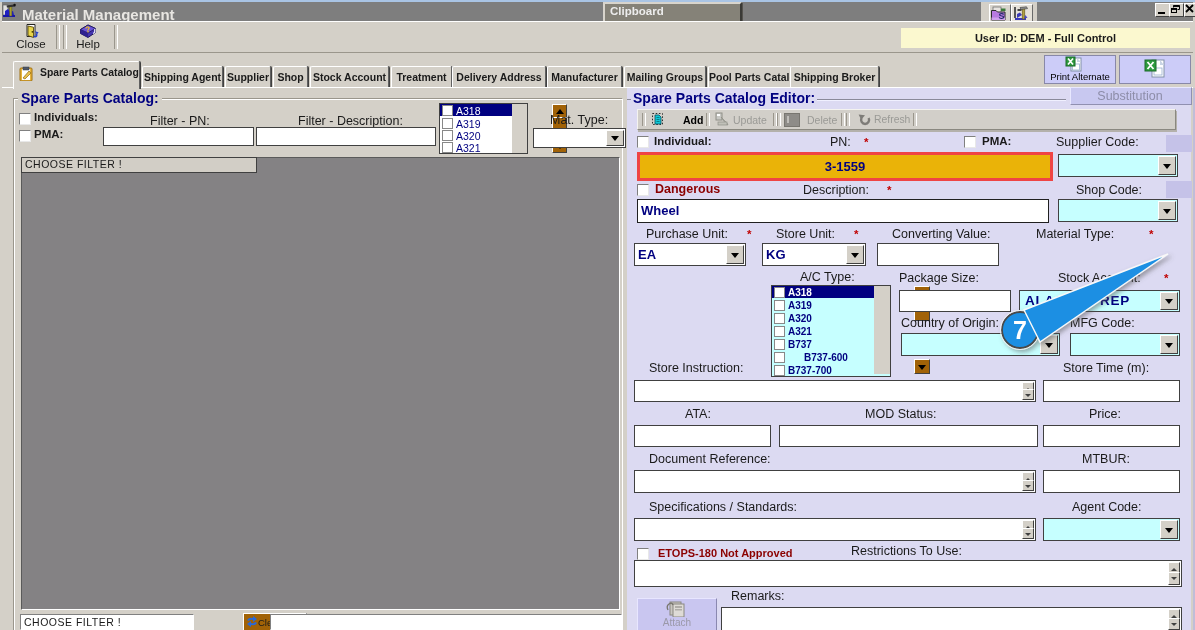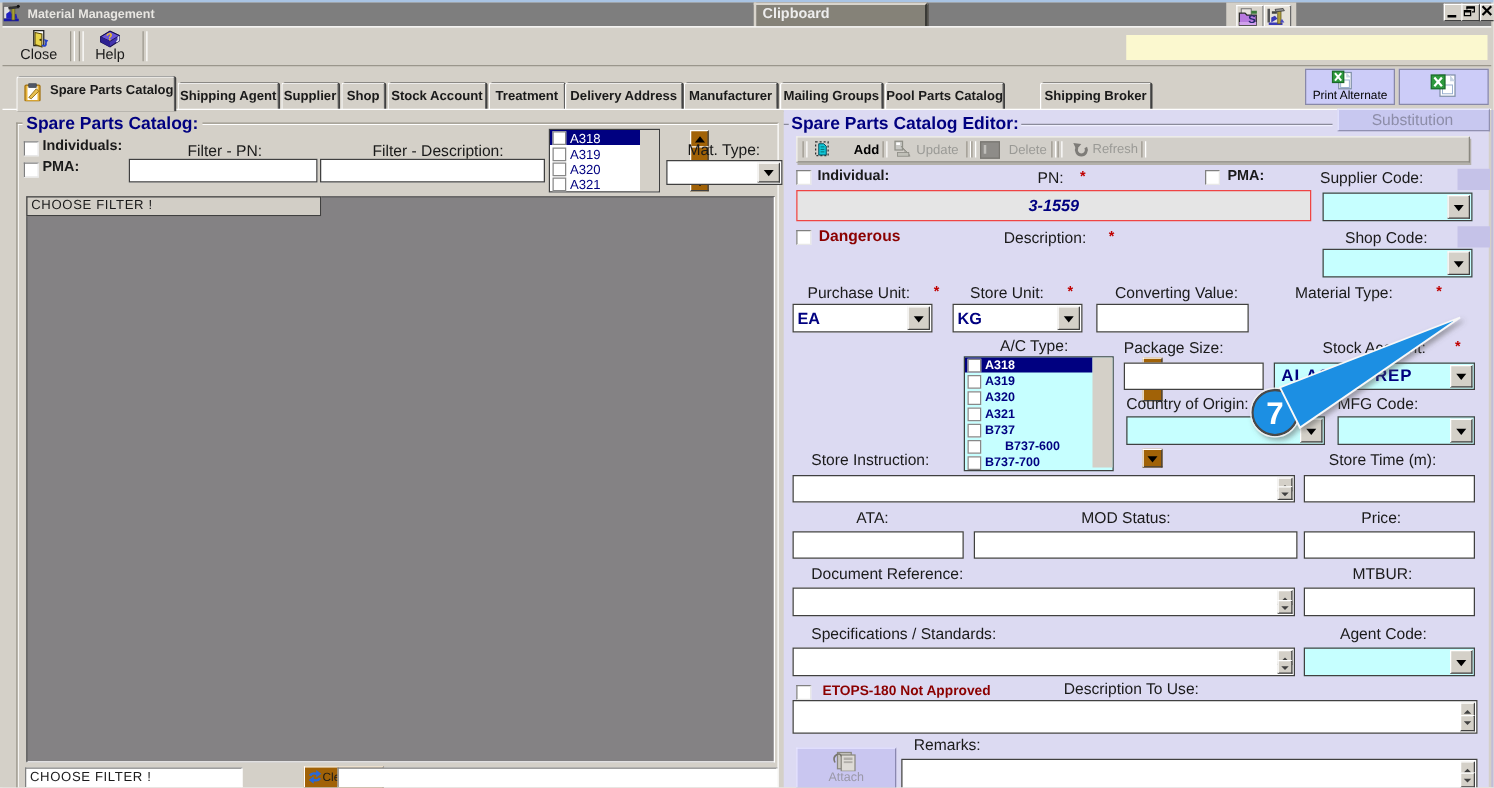--- a/index.html
+++ b/index.html
@@ -42,21 +42,21 @@
 <div class="abs" style="left:2px;top:3px;width:15px;height:15px;" id="appicon">
 <svg width="15" height="15">
 <rect x="1" y="2" width="5" height="10" fill="#e0e0e0" stroke="#555" stroke-width="0.6"></rect>
 <path d="M1 12 L13 12 L13 14 L1 14 Z" fill="#1818a8"></path>
 <path d="M3 8 L6 6 L8 9 L11 8 L12 12 L3 12 Z" fill="#2020c0"></path>
 <rect x="7.5" y="3" width="2.4" height="10" fill="#a8a030" stroke="#555028" stroke-width="0.5"></rect>
 <path d="M4.5 2.5 L12 1.5 L13.5 3.5 L5 4.5 Z" fill="#333"></path>
 <circle cx="12.6" cy="2" r="1.2" fill="#111"></circle>
 </svg>
 </div>
-<div class="lbl b" style="left:22px;top:6px;color:#e8e6e2;font-size:10px;">Material Management</div>
+<div class="lbl b" style="left:22px;top:6px;color:#e8e6e2;font-size:15px;">Material Management</div>
 
 <div class="abs" style="left:603px;top:2px;width:135px;height:17px;background:#858278;
  border:2px solid;border-color:#d8d4cc #3a3a36 #3a3a36 #d8d4cc;box-shadow:1px 1px 0 #55534e;"></div>
 <div class="lbl b" style="left:610px;top:5px;color:#ededed;font-size:11.5px;">Clipboard</div>
 
 <div class="abs" style="left:981px;top:2px;width:56px;height:21px;background:#d4d0c8;"></div>
 <div class="abs" style="left:989px;top:4px;width:20px;height:19px;border:1px solid;border-color:#fff #6a6a6a #6a6a6a #fff;background:#d8d4cc;">
 <svg width="18" height="17">
 <rect x="3" y="2" width="8" height="6" fill="#e8e4e0" stroke="#707070" stroke-width="0.8"></rect>
 <path d="M11 3.5 L15.5 3.5 L15.5 6 L11 6 Z" fill="#3a7a3a"></path>
@@ -114,31 +114,32 @@
 <path d="M1.5 6.5 L1.5 10.5 L9 14.5 L9 10 Z" fill="#2e2090"></path>
 <path d="M15 10.3 L16.5 9.5 L16.5 5.5 L15 6.3 Z" fill="#dcdcf0"></path>
 <path d="M14 11 L15.5 10.2 L15.5 9 L14 9.8 Z" fill="#f6f6fc"></path>
 <text x="6.2" y="9.4" font-size="8.5" font-weight="bold" fill="#f0c020" transform="rotate(-10 9 7)">?</text>
 </svg>
 </div>
 <div class="lbl" style="left:62px;top:38px;width:52px;text-align:center;font-size:11.5px;">Help</div>
 <div class="tbsep" style="left:114px;top:25px;height:24px;"></div>
 
 <div class="abs" style="left:901px;top:28px;width:289px;height:20px;background:#fbf8cf;"></div>
+<div class="lbl b" style="left:901px;top:32px;width:289px;text-align:center;font-size:11px;">User ID: DEM - Full Control</div>
 
 <div class="tab" style="left:142px;width:79px;">Shipping Agent</div>
 <div class="tab" style="left:225px;width:44px;">Supplier</div>
 <div class="tab" style="left:273px;width:33px;">Shop</div>
 <div class="tab" style="left:310px;width:77px;">Stock Account</div>
 <div class="tab" style="left:391px;width:59px;">Treatment</div>
 <div class="tab" style="left:452px;width:92px;">Delivery Address</div>
 <div class="tab" style="left:547px;width:73px;">Manufacturer</div>
 <div class="tab" style="left:624px;width:80px;">Mailing Groups</div>
 <div class="tab" style="left:708px;width:93px;">Pool Parts Catalog</div>
-<div class="tab" style="left:832px;width:87px;">Shipping Broker</div>
+<div class="tab" style="left:790px;width:87px;">Shipping Broker</div>
 <div class="tab" style="left:13px;top:61px;height:27px;width:125px;border-bottom:none;z-index:5;text-align:left;">
  <svg width="14" height="15" style="position:absolute;left:5px;top:4px;">
   <rect x="1" y="2" width="12" height="13" rx="1" fill="#e8b43c" stroke="#a07010"></rect>
   <rect x="3" y="3" width="8" height="11" fill="#fff"></rect>
   <rect x="4" y="1" width="6" height="3" fill="#505868" stroke="#303840" stroke-width="0.5"></rect>
   <path d="M4 12 L10 5 L12 7 L6 13 Z" fill="#e8c050" stroke="#906a10" stroke-width="0.7"></path>
  </svg>
  <span style="position:absolute;left:26px;top:1px;white-space:nowrap;font-size:10.4px;">Spare Parts Catalog</span>
 </div>
 
@@ -261,34 +262,37 @@
 
 <div class="cb" style="left:637px;top:136px;"></div>
 <div class="lbl b" style="left:654px;top:135px;font-size:11.5px;">Individual:</div>
 <div class="lbl" style="left:830px;top:135px;font-size:12.5px;">PN:</div>
 <div class="lbl b red" style="left:864px;top:136px;font-size:11.5px;">*</div>
 <div class="cb" style="left:964px;top:136px;"></div>
 <div class="lbl b" style="left:982px;top:135px;font-size:11.5px;">PMA:</div>
 <div class="lbl" style="left:1056px;top:135px;font-size:12.5px;">Supplier Code:</div>
 <div class="abs" style="left:1166px;top:135px;width:26px;height:17px;background:#c5c2e8;"></div>
 
-<div class="abs" style="left:637px;top:152px;width:410px;height:23px;background:#e5e5e5;border:1px solid #ef4444;font-style:italic;">
+<div class="abs" style="left:637px;top:152px;width:410px;height:23px;background:#eab308;border:3px solid #ef4444;">
  <div class="lbl b navy" style="left:0;top:4px;width:410px;text-align:center;font-size:13px;">3-1559</div>
 </div>
 <div class="abs cyan" style="left:1058px;top:154px;width:118px;height:21px;border:1px solid #404040;">
       <div class="combo-arrow"></div>
     </div>
 
 <div class="cb" style="left:637px;top:184px;"></div>
 <div class="lbl b darkred" style="left:655px;top:182px;font-size:12.5px;">Dangerous</div>
 <div class="lbl" style="left:803px;top:183px;font-size:12.5px;">Description:</div>
 <div class="lbl b red" style="left:887px;top:184px;font-size:11.5px;">*</div>
 <div class="lbl" style="left:1076px;top:183px;font-size:12.5px;">Shop Code:</div>
 <div class="abs" style="left:1166px;top:181px;width:26px;height:17px;background:#c5c2e8;"></div>
 
+<div class="abs" style="left:637px;top:199px;width:410px;height:22px;background:#fff;border:1px solid #202020;">
+ <div class="lbl b navy" style="left:3px;top:3px;font-size:13px;">Wheel</div>
+</div>
 <div class="abs cyan" style="left:1058px;top:199px;width:118px;height:21px;border:1px solid #404040;">
       <div class="combo-arrow"></div>
     </div>
 
 <div class="lbl" style="left:646px;top:227px;font-size:12.5px;">Purchase Unit:</div>
 <div class="lbl b red" style="left:747px;top:228px;font-size:11.5px;">*</div>
 <div class="lbl" style="left:776px;top:227px;font-size:12.5px;">Store Unit:</div>
 <div class="lbl b red" style="left:854px;top:228px;font-size:11.5px;">*</div>
 <div class="lbl" style="left:892px;top:227px;font-size:12.5px;">Converting Value:</div>
 <div class="lbl" style="left:1036px;top:227px;font-size:12.5px;">Material Type:</div>
@@ -385,21 +389,21 @@
         <div class="u"></div>
         <div class="d"></div>
       </div>
     </div>
 <div class="abs cyan" style="left:1043px;top:518px;width:135px;height:21px;border:1px solid #404040;">
       <div class="combo-arrow"></div>
     </div>
 
 <div class="cb" style="left:637px;top:548px;"></div>
 <div class="lbl b darkred" style="left:658px;top:547px;font-size:11px;">ETOPS-180 Not Approved</div>
-<div class="lbl" style="left:851px;top:544px;font-size:12.5px;">Description To Use:</div>
+<div class="lbl" style="left:851px;top:544px;font-size:12.5px;">Restrictions To Use:</div>
 <div class="abs inp" style="left:634px;top:560px;width:546px;height:25px;">
       <div class="spin">
         <div class="u"></div>
         <div class="d"></div>
       </div>
     </div>
 
 <div class="lbl" style="left:731px;top:589px;font-size:12.5px;">Remarks:</div>
 <div class="abs" style="left:637px;top:598px;width:78px;height:31px;background:#c9c6f0;border:1px solid;border-color:#e8e6ff #8a88b0 #8a88b0 #e8e6ff;">
  <svg width="24" height="17" style="position:absolute;left:27px;top:1px;">

